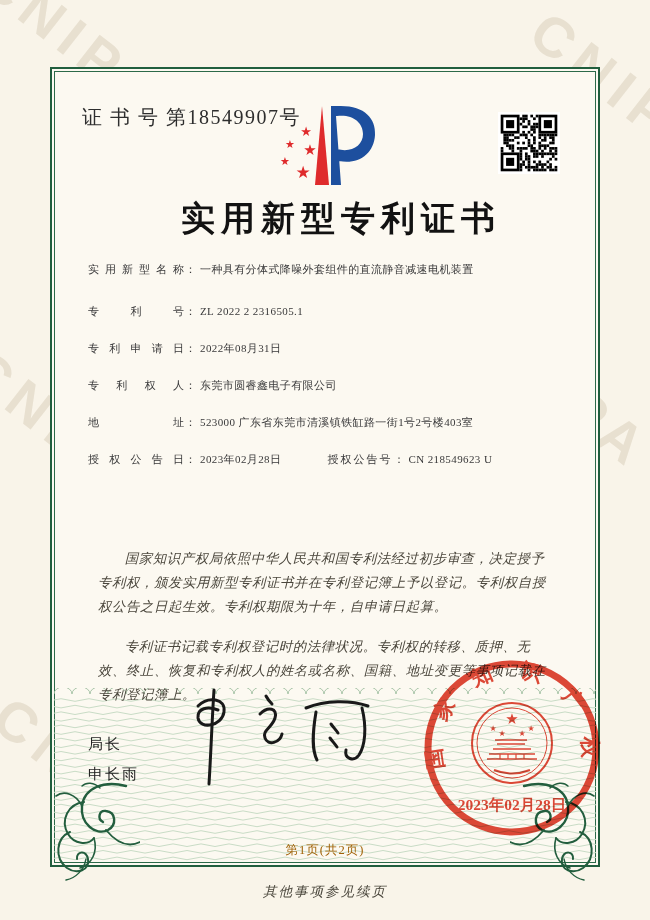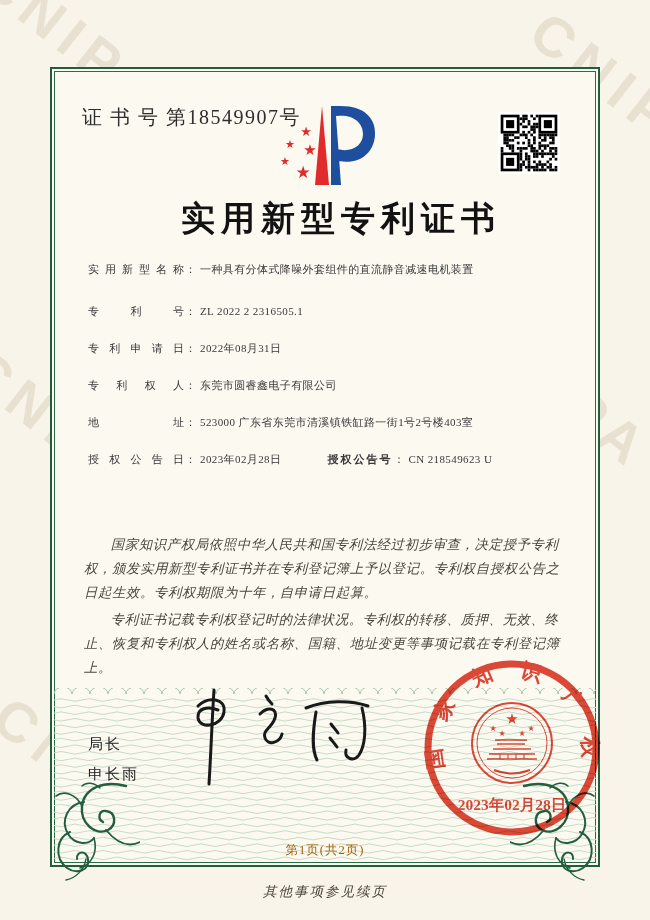--- a/index.html
+++ b/index.html
@@ -32,25 +32,25 @@
          font-size:34px;font-weight:700;color:#121212;letter-spacing:6px;z-index:5;}
 
   .fields{position:absolute;left:88px;top:259px;width:500px;z-index:5;
           font-size:11px;color:#39393a;line-height:21px;}
   .frow{margin-bottom:16px;white-space:nowrap;}
   .frow.first{margin-bottom:21px;}
   .flabel{display:inline-block;width:96px;text-align:justify;text-align-last:justify;vertical-align:top;}
   .fcolon{display:inline-block;margin:0 4px 0 1px;}
   .fvalue{letter-spacing:0.4px;}
   .grant{margin-left:46px;}
-  .grant .flabel2{letter-spacing:2px;font-weight:bold;}
+  .grant .flabel2{letter-spacing:2px;}
 
   .paras{position:absolute;left:82px;top:531px;width:490px;z-index:5;
          font-size:13.4px;line-height:24px;color:#4a463c;font-style:italic;letter-spacing:0.6px;}
-  .paras p{margin:2px;text-indent:2em;}
+  .paras p{margin:16px;text-indent:2em;}
   .paras p + p{margin-top:3px;}
 
   .official-title{position:absolute;left:88px;top:735px;font-size:15px;color:#222;z-index:6;letter-spacing:2px;}
   .official-name{position:absolute;left:88px;top:765px;font-size:15px;color:#222;z-index:6;letter-spacing:2px;}
   .signature{position:absolute;left:168px;top:680px;z-index:6;}
 
   .seal{position:absolute;left:422px;top:658px;z-index:7;opacity:0.92;mix-blend-mode:multiply;}
 
   .page-num{position:absolute;left:0;top:842px;width:650px;text-align:center;
             font-size:12.5px;color:#a16207;z-index:6;letter-spacing:1px;}

